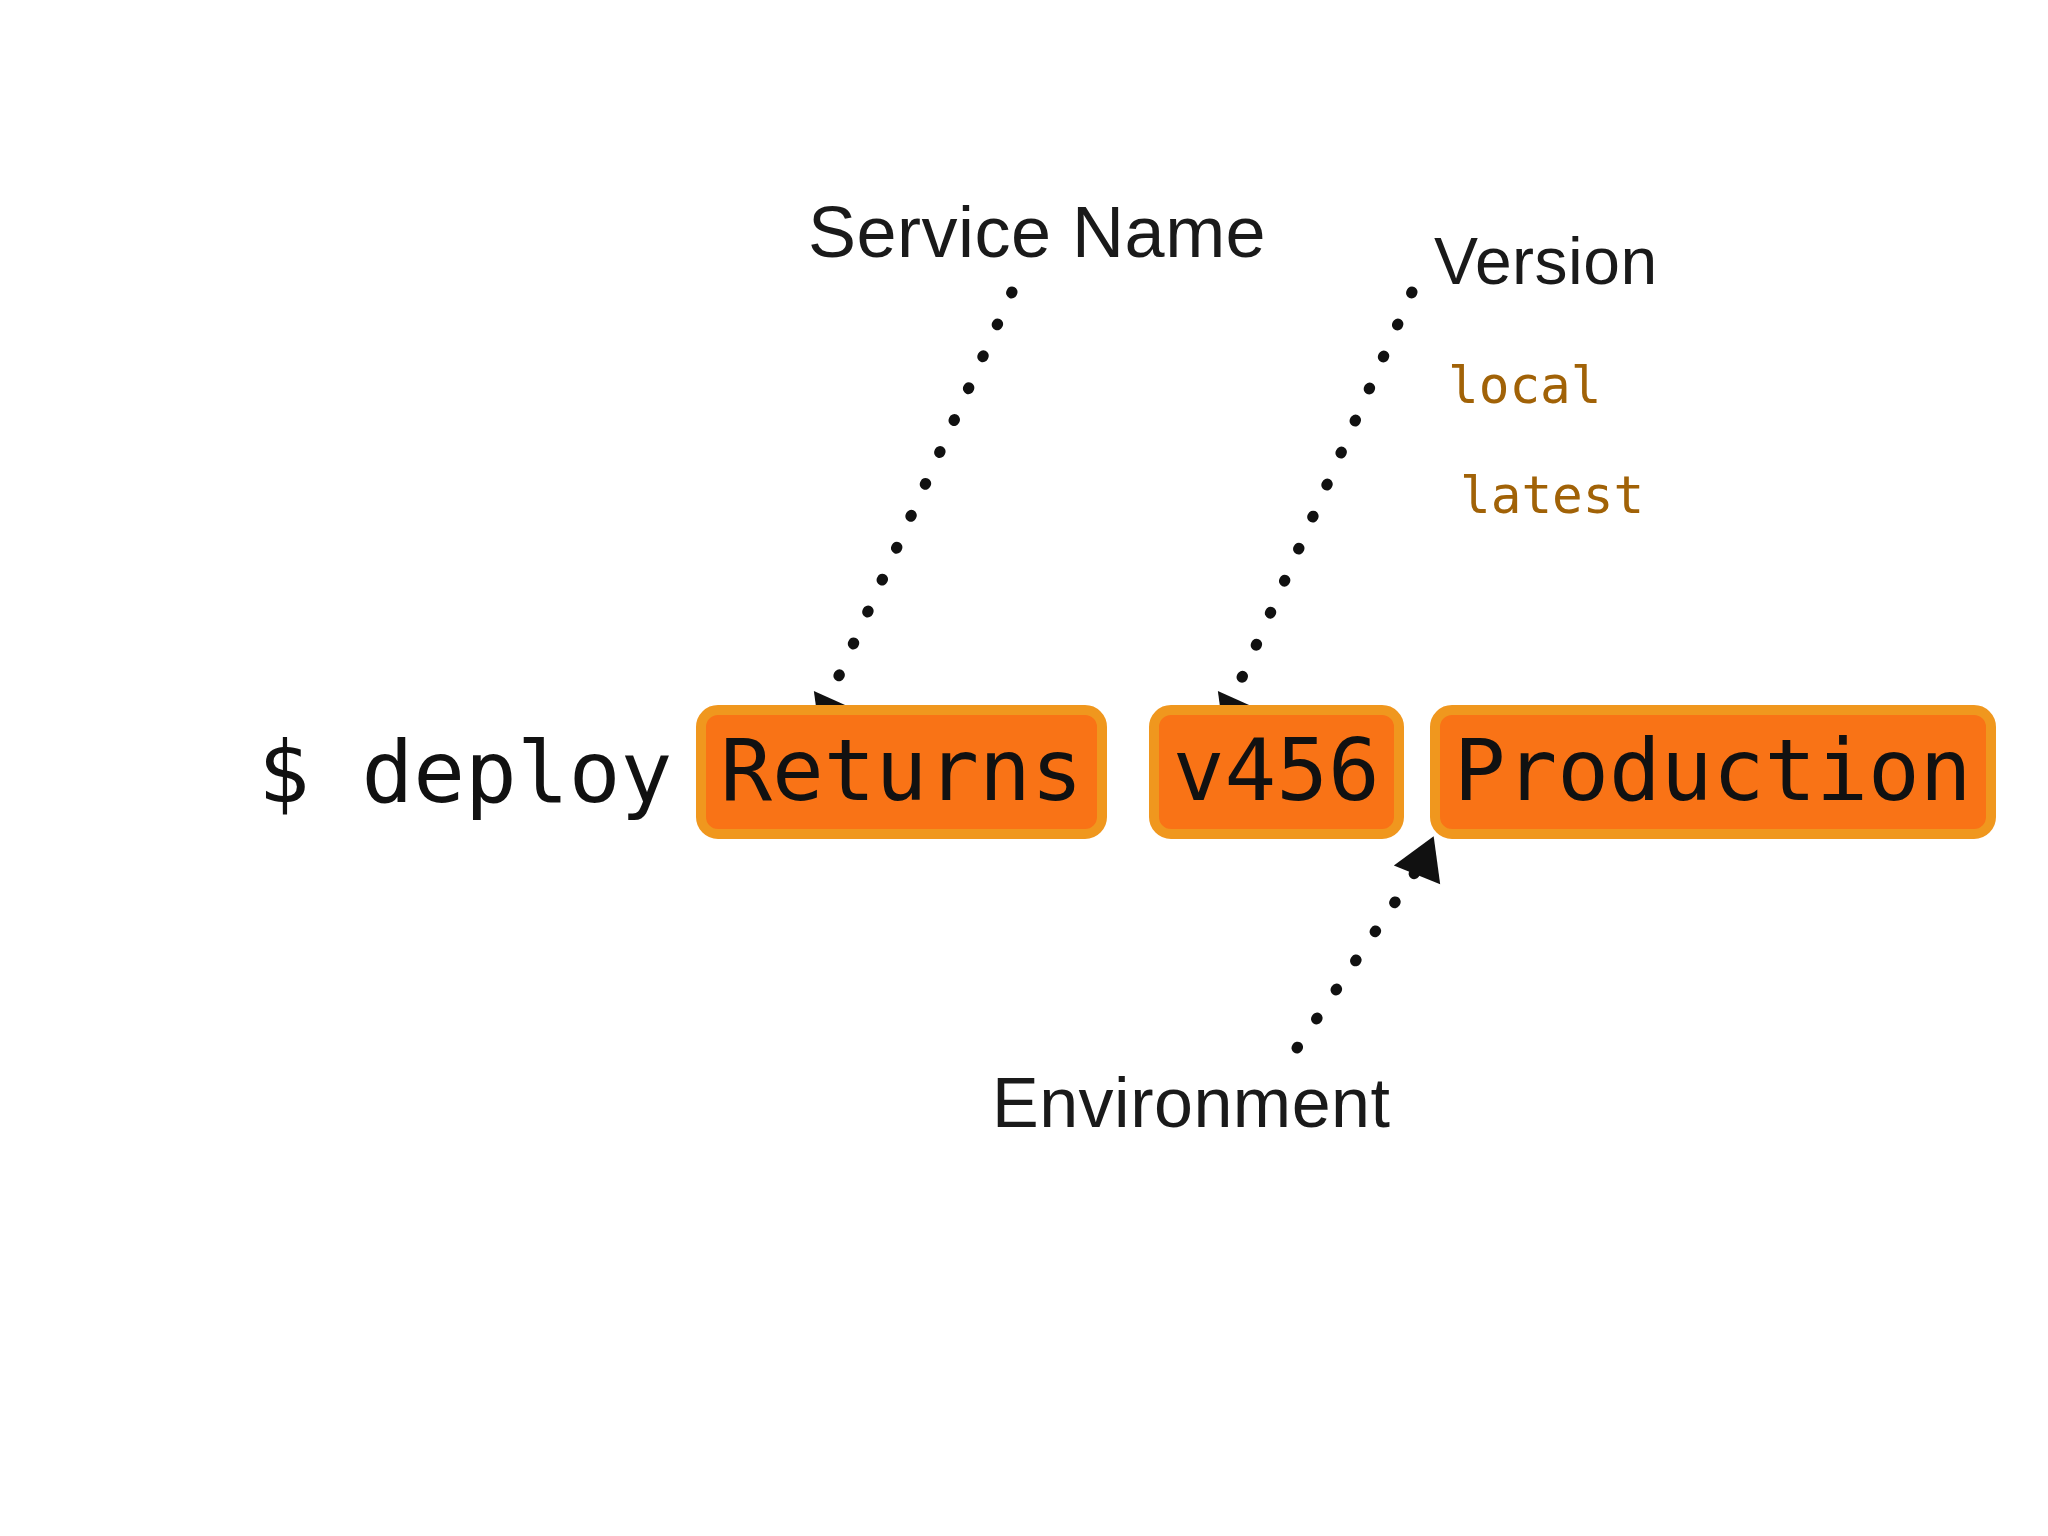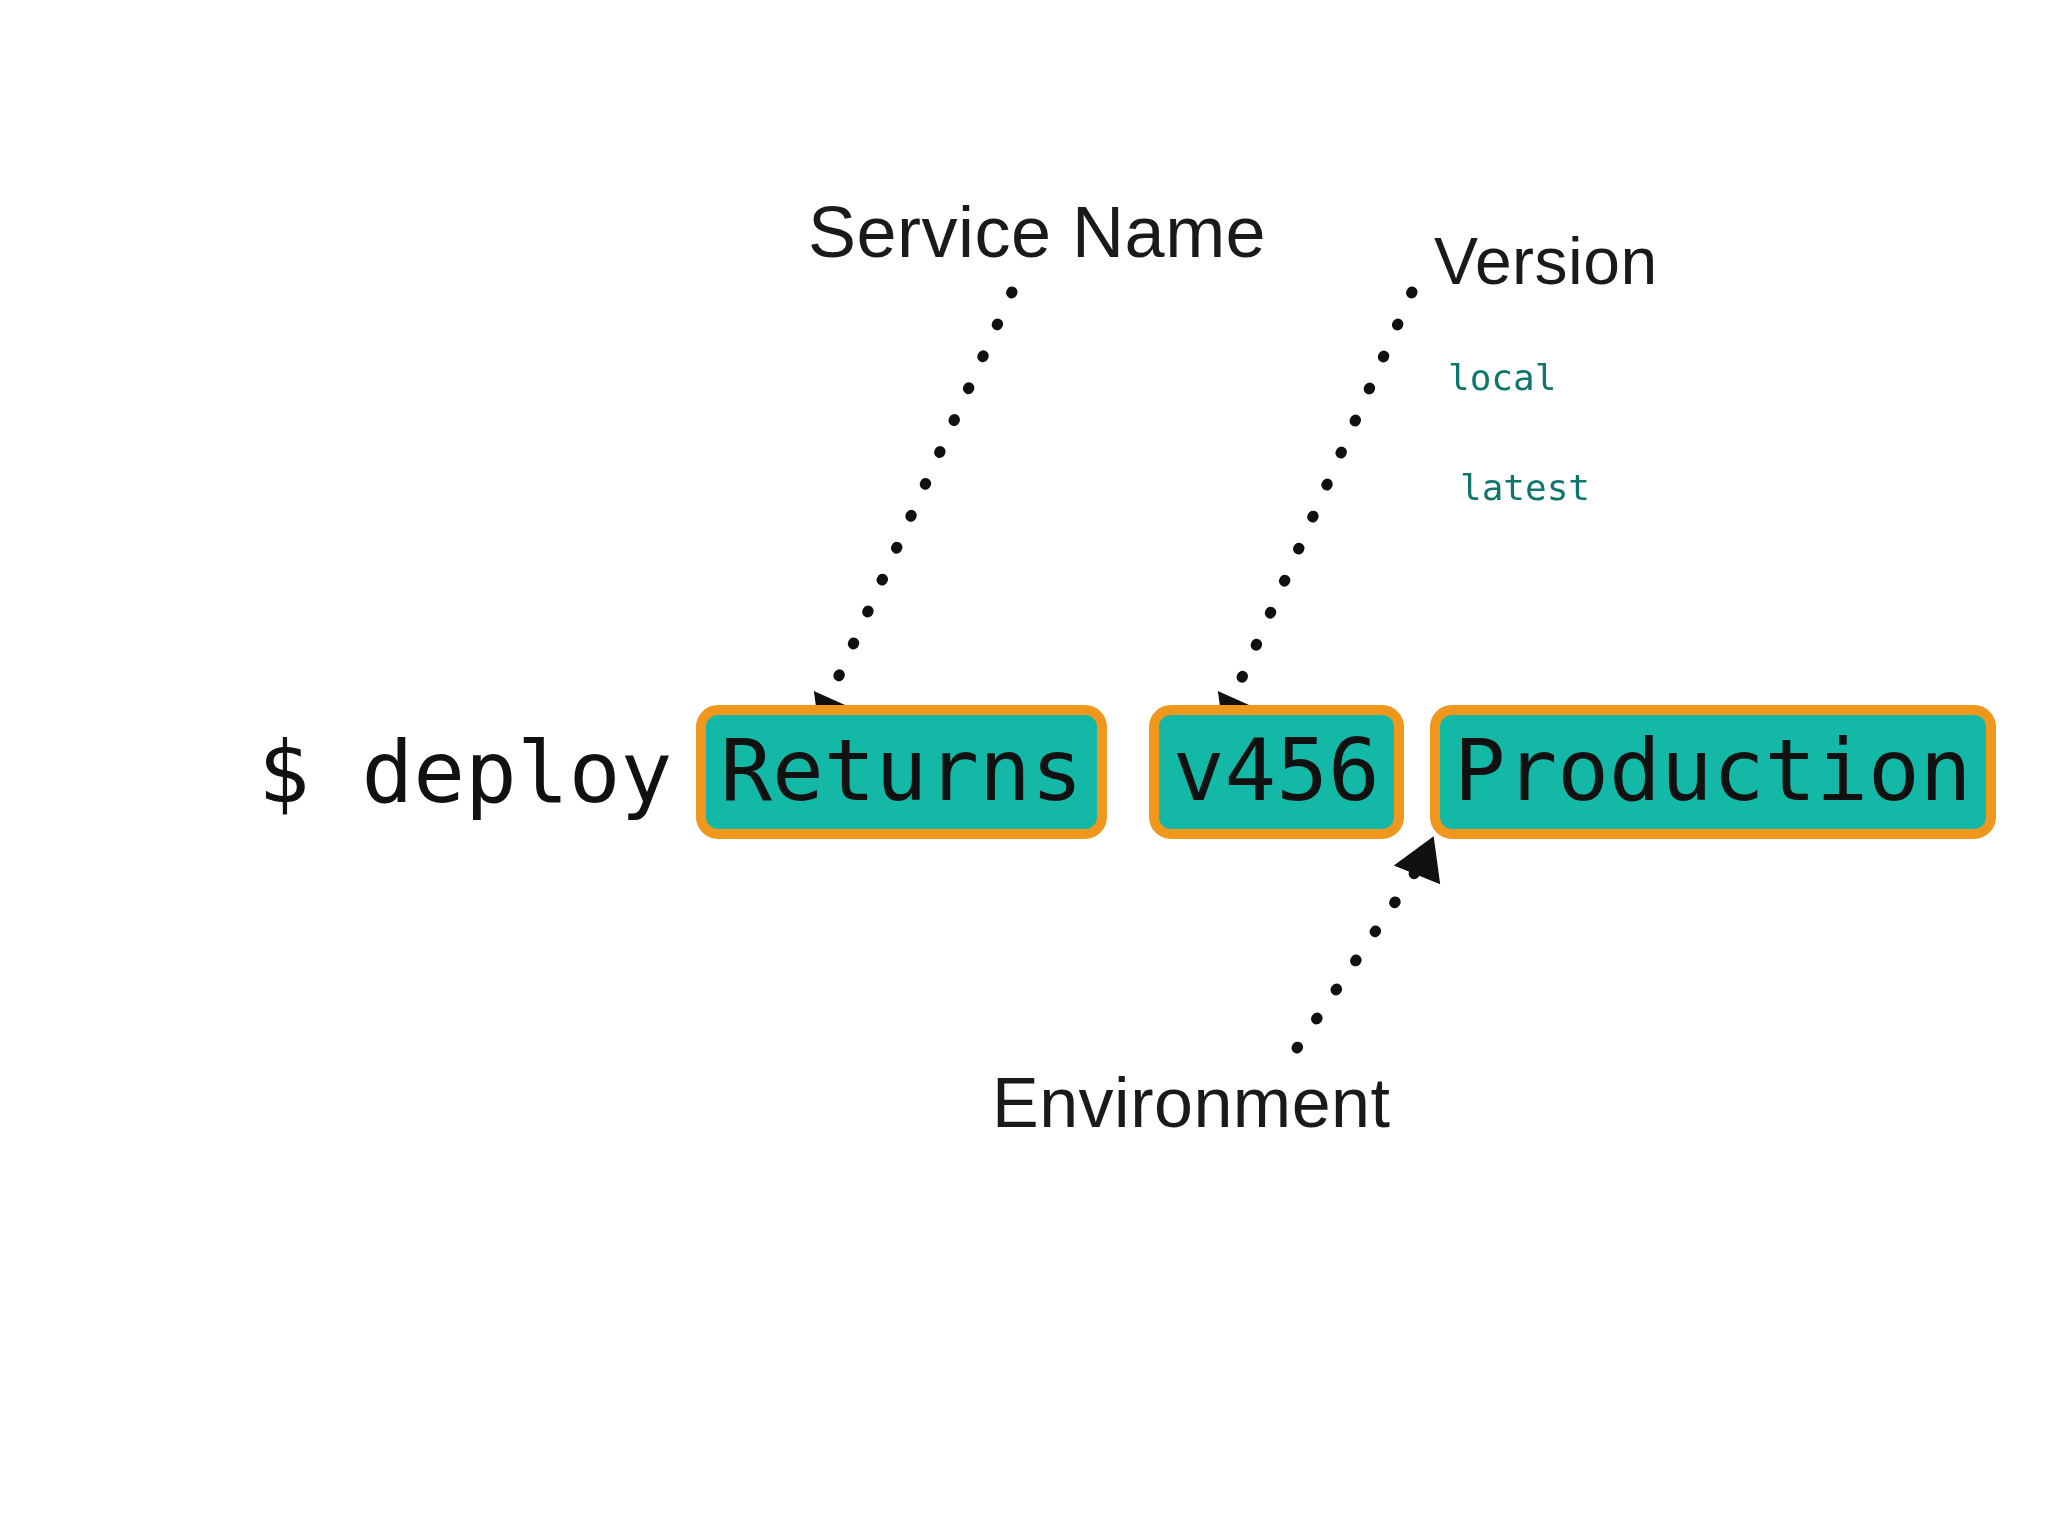--- a/index.html
+++ b/index.html
@@ -42,22 +42,22 @@
     left: 992px;
     top: 1068px;
     font-size: 70px;
     line-height: 1;
   }
 
   
   .mono-note {
     position: absolute;
     font-family: "DejaVu Sans Mono", "Liberation Mono", monospace;
-    font-size: 36px;
-    color: #0f766e;
+    font-size: 51px;
+    color: #a16207;
     white-space: nowrap;
     line-height: 1;
   }
   #note-local  { left: 1448px; top: 360px; }
   #note-latest { left: 1448px; top: 470px; margin-left: 12px; }
 
   
   #command-line {
     position: absolute;
     left: 258px;
@@ -75,21 +75,21 @@
     white-space: pre;
   }
   .cmd-token {
     font-family: "DejaVu Sans Mono", "Liberation Mono", monospace;
     font-size: 86px;
     color: #111111;
     line-height: 1;
     white-space: pre;
     border: 10px solid #f0971e;
     border-radius: 22px;
-    background: #14b8a6;
+    background: #f97316;
     padding: 12px 14px 16px 14px;
     box-sizing: border-box;
     display: inline-block;
   }
   #token-returns   { margin-left: 12px; }
   #token-v456      { margin-left: 30px; }
   #token-production{ margin-left: 14px; }
 
   
   #leaders {

